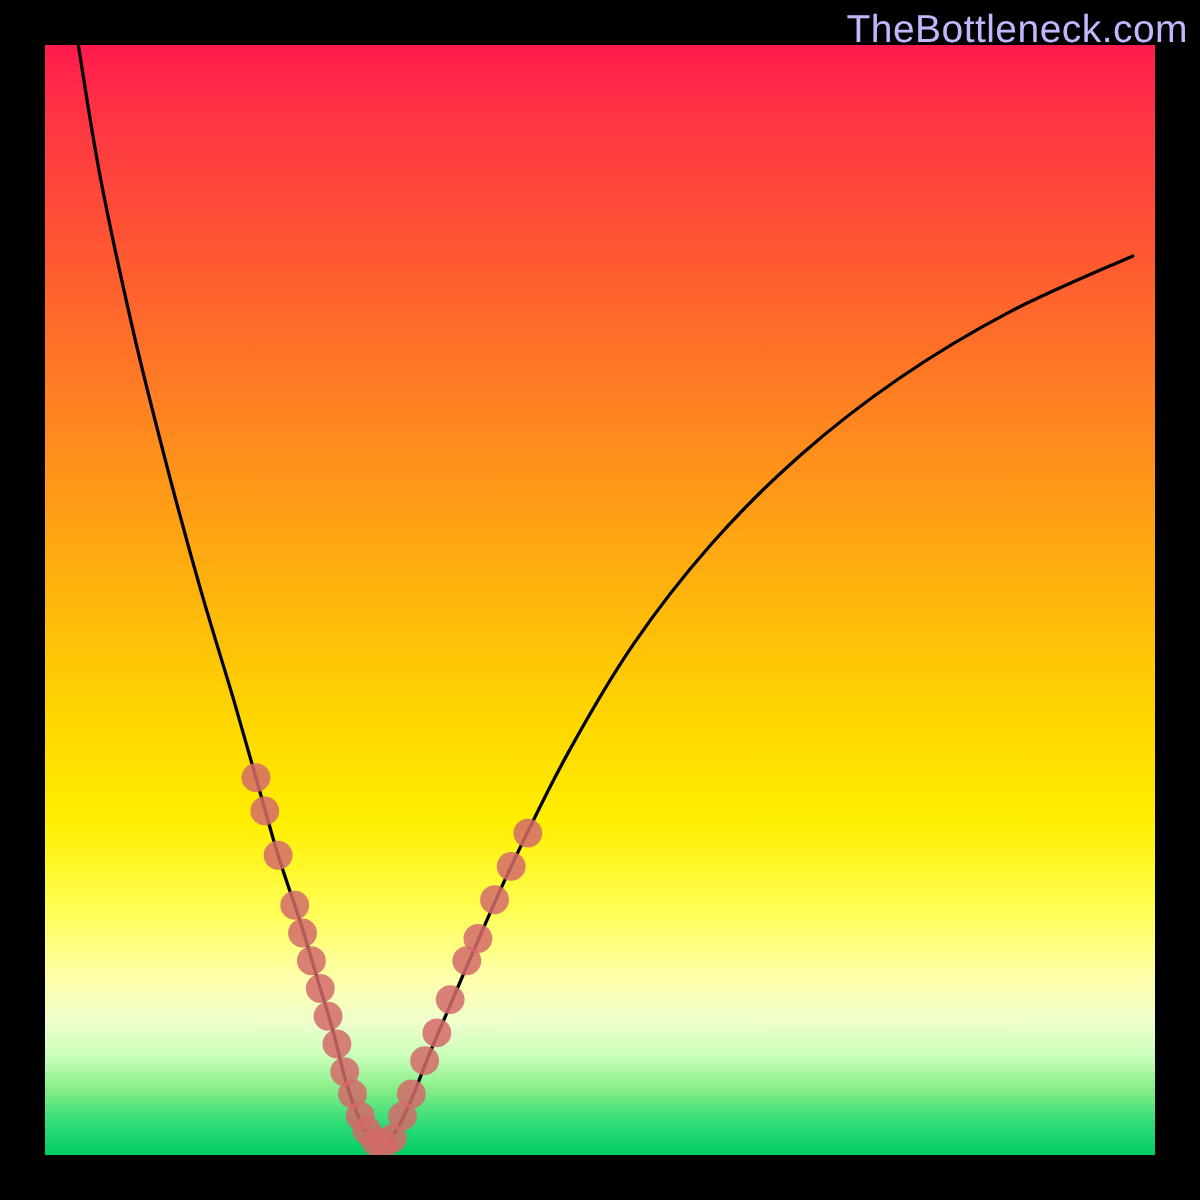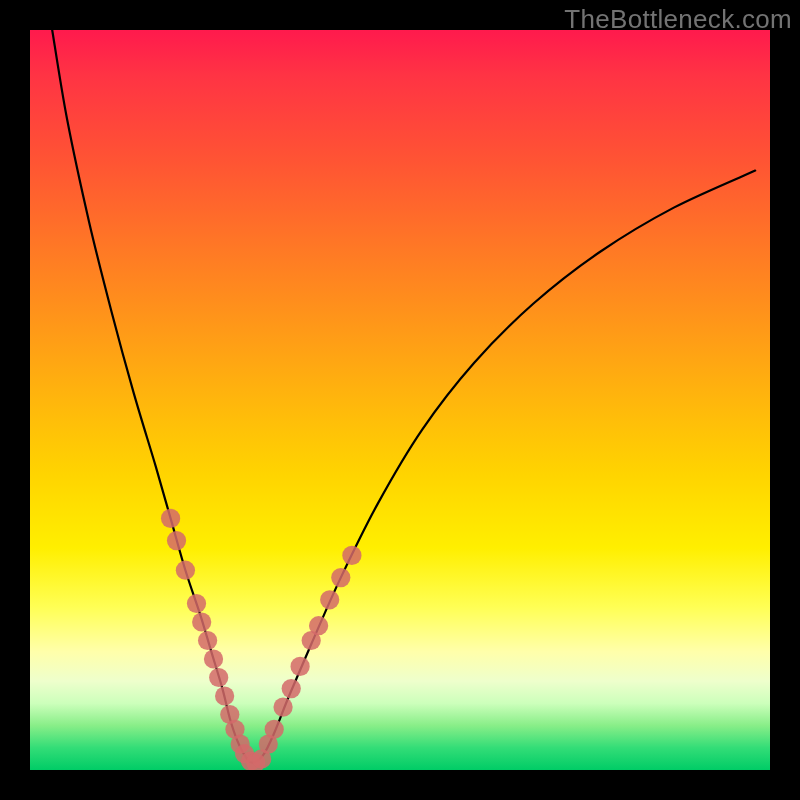--- a/index.html
+++ b/index.html
@@ -37,21 +37,21 @@
       #ccffbb 91%,
       #88ee88 94%,
       #33dd77 97%,
       #00cc66 100%
     );
   }
   .watermark {
     position: absolute;
     top: 4px;
     right: 8px;
-    color: #737373;
+    color: #c4b5fd;
     font-size: 26px;
     font-weight: 500;
     letter-spacing: 0.3px;
     z-index: 10;
   }
   .svg-layer {
     position: absolute;
     left: 0;
     top: 0;
     width: 740px;

